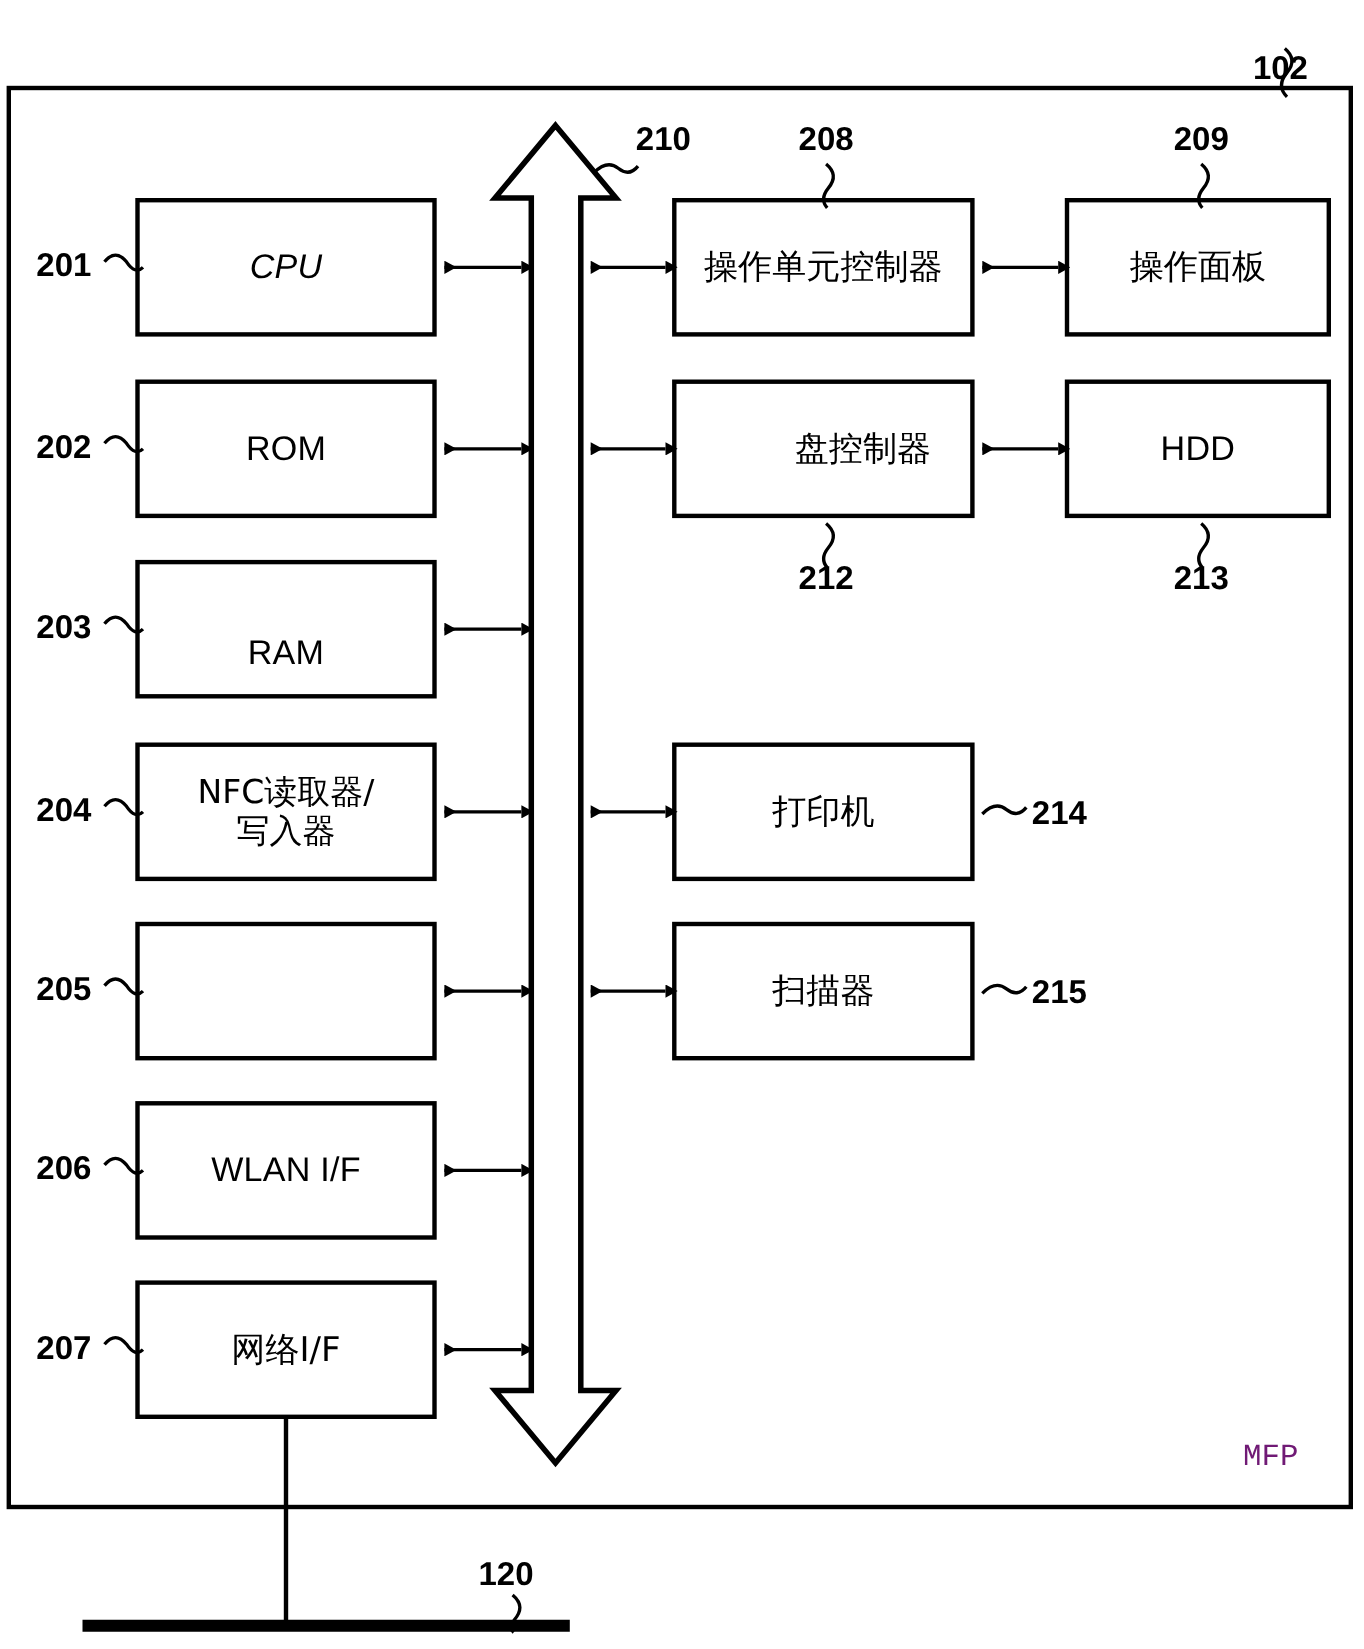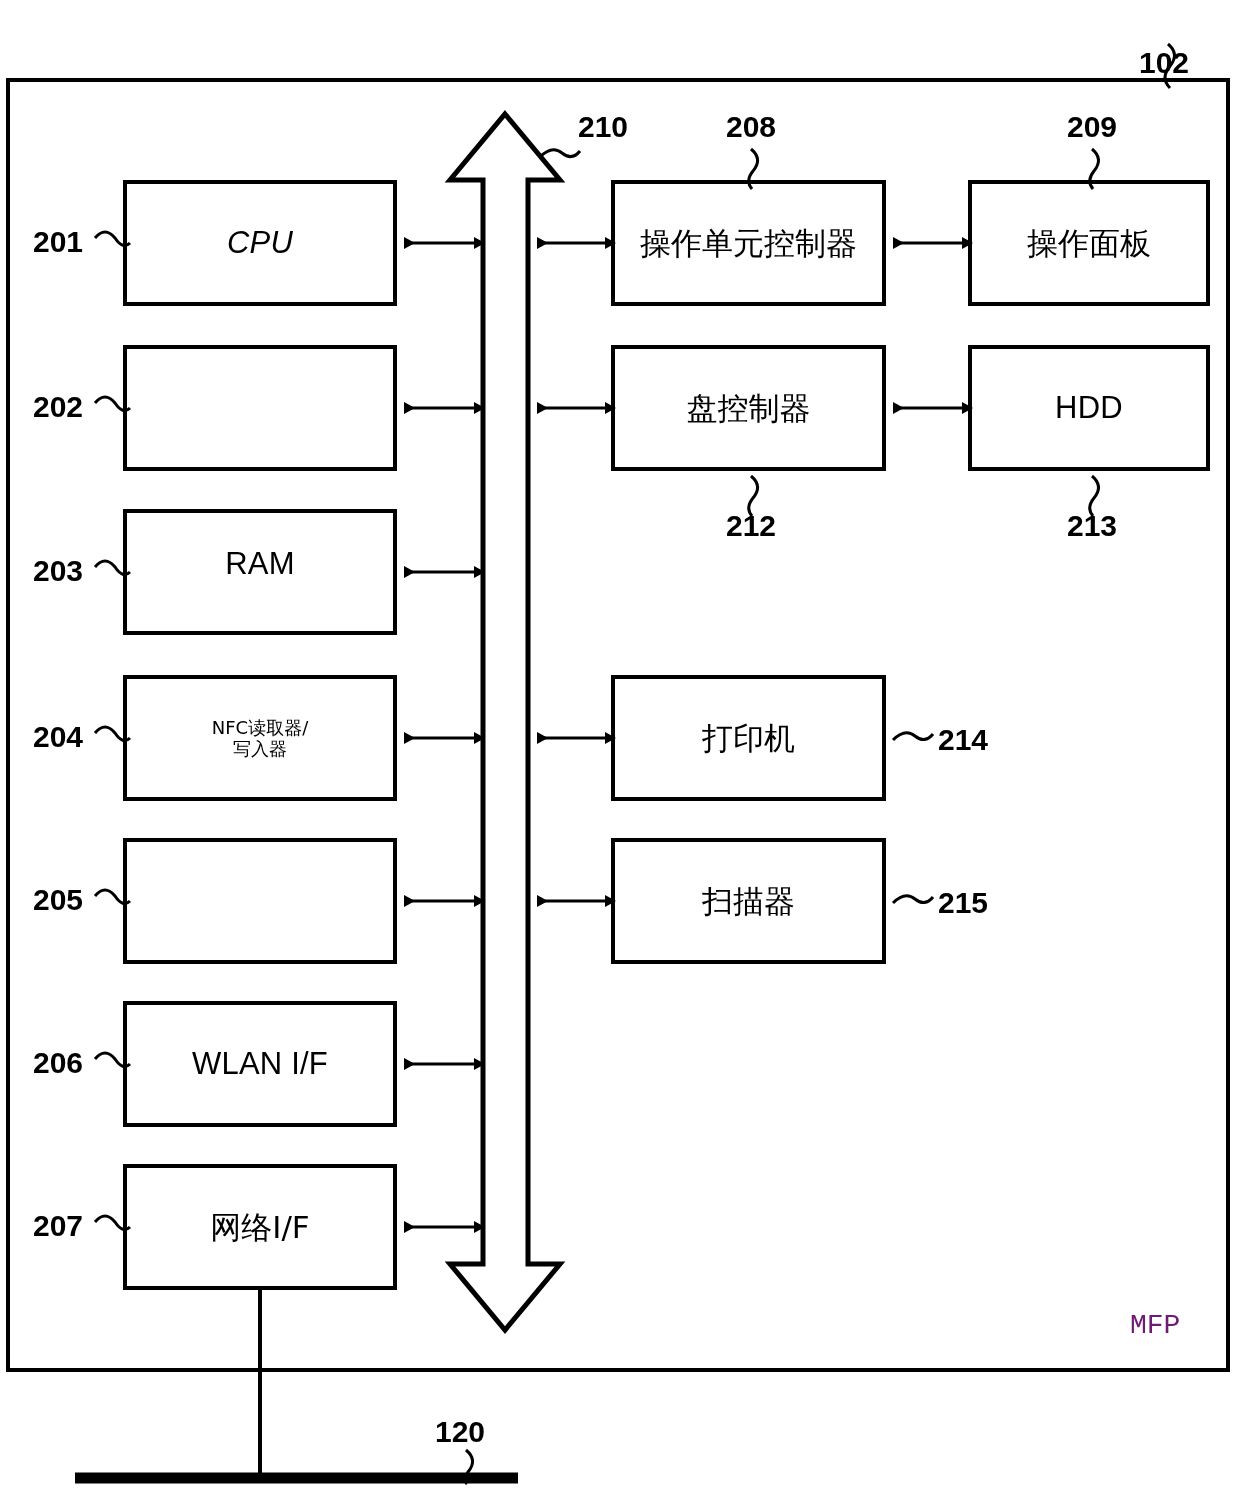--- a/index.html
+++ b/index.html
@@ -39,21 +39,21 @@
     font-family: "Liberation Sans", "DejaVu Sans", sans-serif;
     font-size: 31px;
     letter-spacing: 0.2px;
   }
   .cjk-label {
     font-family: "DejaVu Sans", "Liberation Sans", sans-serif;
     font-size: 31px;
   }
   .cjk-small {
     font-family: "DejaVu Sans", "Liberation Sans", sans-serif;
-    font-size: 18px;
+    font-size: 30px;
   }
   .ref-num {
     position: absolute;
     font-family: "Liberation Sans", "DejaVu Sans", sans-serif;
     font-size: 30px;
     font-weight: bold;
     color: #000000;
     white-space: nowrap;
   }
   .corner-label {
@@ -146,28 +146,29 @@
     <path d="M 751 476 q 12 10 2 22 q -8 10 -1 18" fill="none" stroke="#000" stroke-width="3"></path>
     <path d="M 1092 476 q 12 10 2 22 q -8 10 -1 18" fill="none" stroke="#000" stroke-width="3"></path>
 
     <path d="M 893 740 q 12 -12 22 -4 q 10 8 18 -2" fill="none" stroke="#000" stroke-width="3"></path>
     <path d="M 893 903 q 12 -12 22 -4 q 10 8 18 -2" fill="none" stroke="#000" stroke-width="3"></path>
 
     <path d="M 466 1450 q 12 10 2 22 q -6 8 -1 12" fill="none" stroke="#000" stroke-width="3"></path>
   </svg>
 
   <div class="box-label latin-label" style="left:125px; top:182px; width:270px; height:122px;font-style:italic;">CPU</div>
-  <div class="box-label latin-label" style="left:125px; top:503px; width:270px; height:122px;text-align:center;">RAM</div>
+  <div class="box-label latin-label" style="left:125px; top:347px; width:270px; height:122px;">ROM</div>
+  <div class="box-label latin-label" style="left:125px; top:533px; width:270px; height:122px;text-align:center;">RAM</div>
   <div class="box-label cjk-small" style="left:125px; top:677px; width:270px; height:122px;">NFC读取器/
 写入器</div>
   <div class="box-label latin-label" style="left:125px; top:1003px; width:270px; height:122px;">WLAN I/F</div>
   <div class="box-label cjk-label" style="left:125px; top:1166px; width:270px; height:122px;">网络I/F</div>
 
   <div class="box-label cjk-label" style="left:613px; top:182px; width:271px; height:122px;">操作单元控制器</div>
-  <div class="box-label cjk-label" style="left:613px; top:347px; width:271px; height:122px;">盘控制器</div>
+  <div class="box-label cjk-label" style="left:649px; top:347px; width:271px; height:122px;">盘控制器</div>
   <div class="box-label cjk-label" style="left:613px; top:677px; width:271px; height:122px;">打印机</div>
   <div class="box-label cjk-label" style="left:613px; top:840px; width:271px; height:122px;">扫描器</div>
 
   <div class="box-label cjk-label" style="left:970px; top:182px; width:238px; height:122px;">操作面板</div>
   <div class="box-label latin-label" style="left:970px; top:347px; width:238px; height:122px;">HDD</div>
 
   <div class="ref-num" style="left:33px; top:225px;">201</div>
   <div class="ref-num" style="left:33px; top:390px;">202</div>
   <div class="ref-num" style="left:33px; top:554px;">203</div>
   <div class="ref-num" style="left:33px; top:720px;">204</div>

